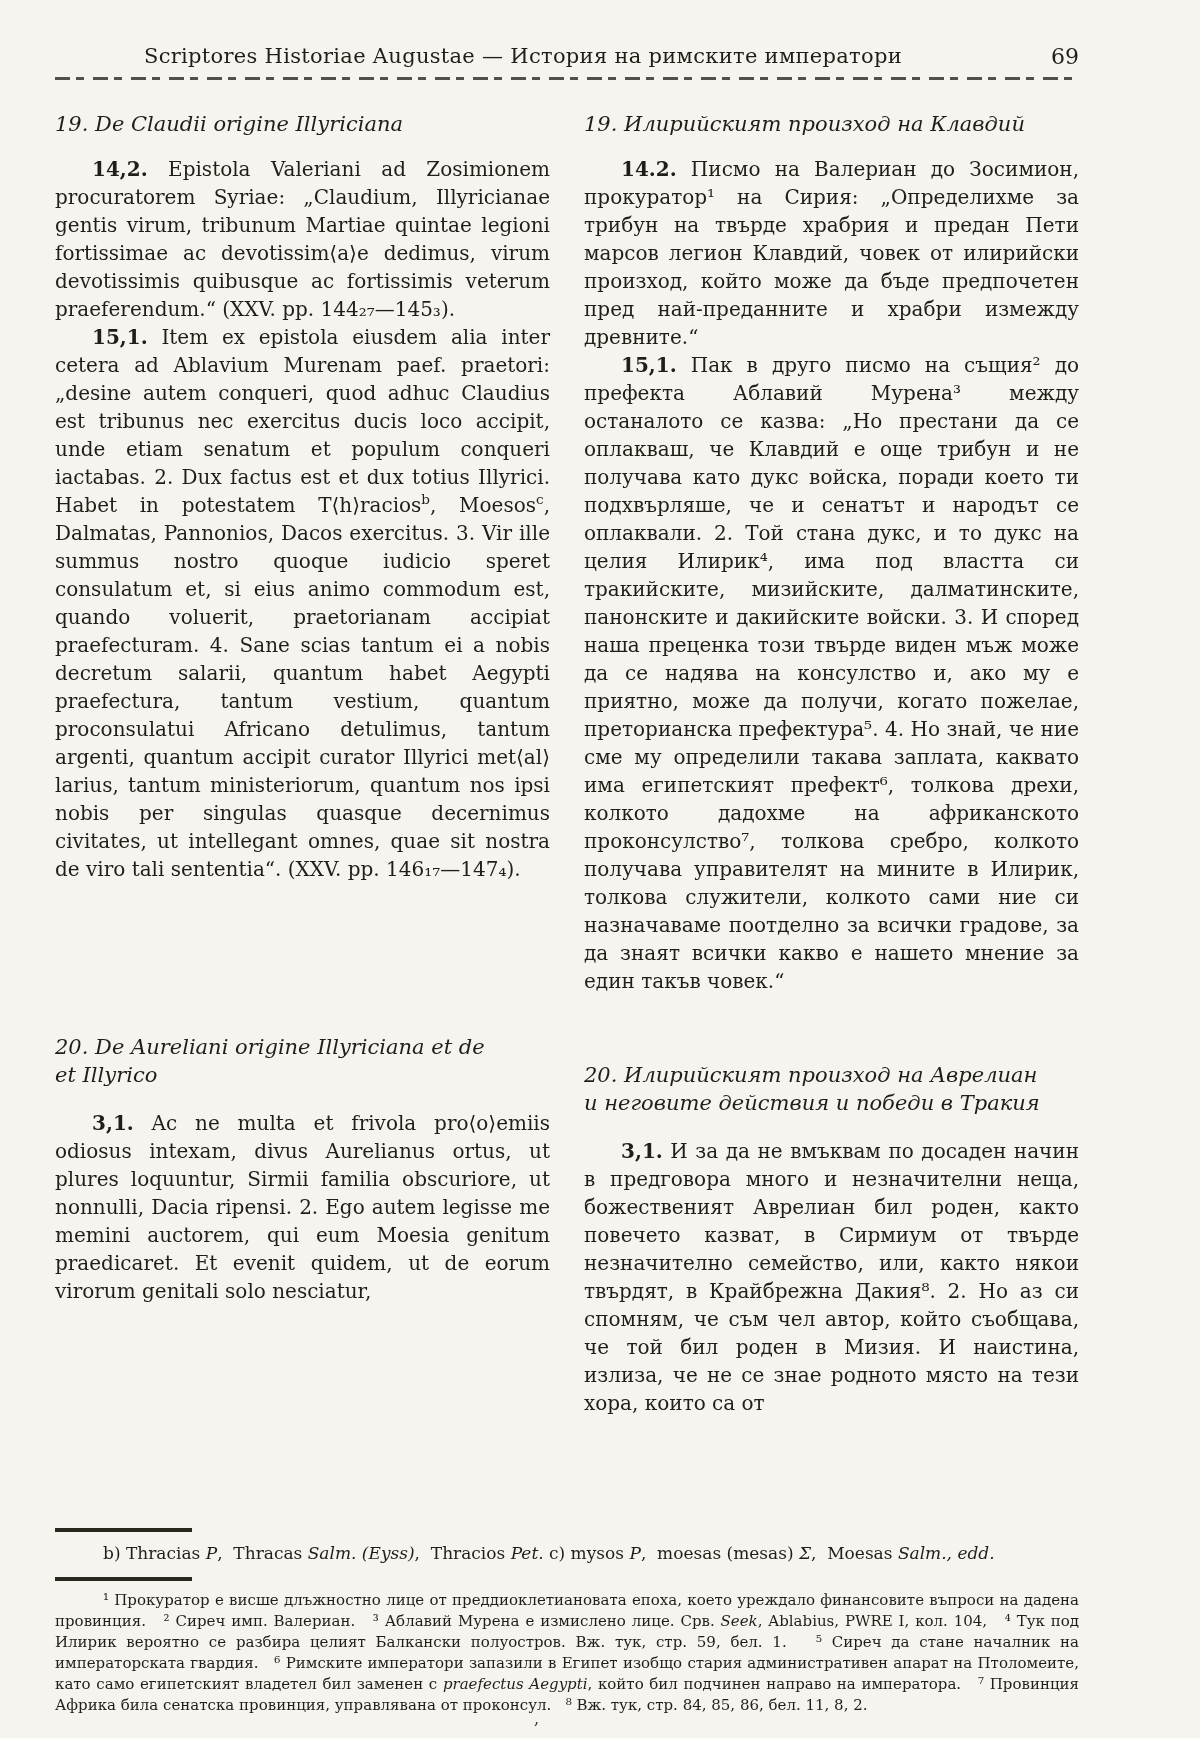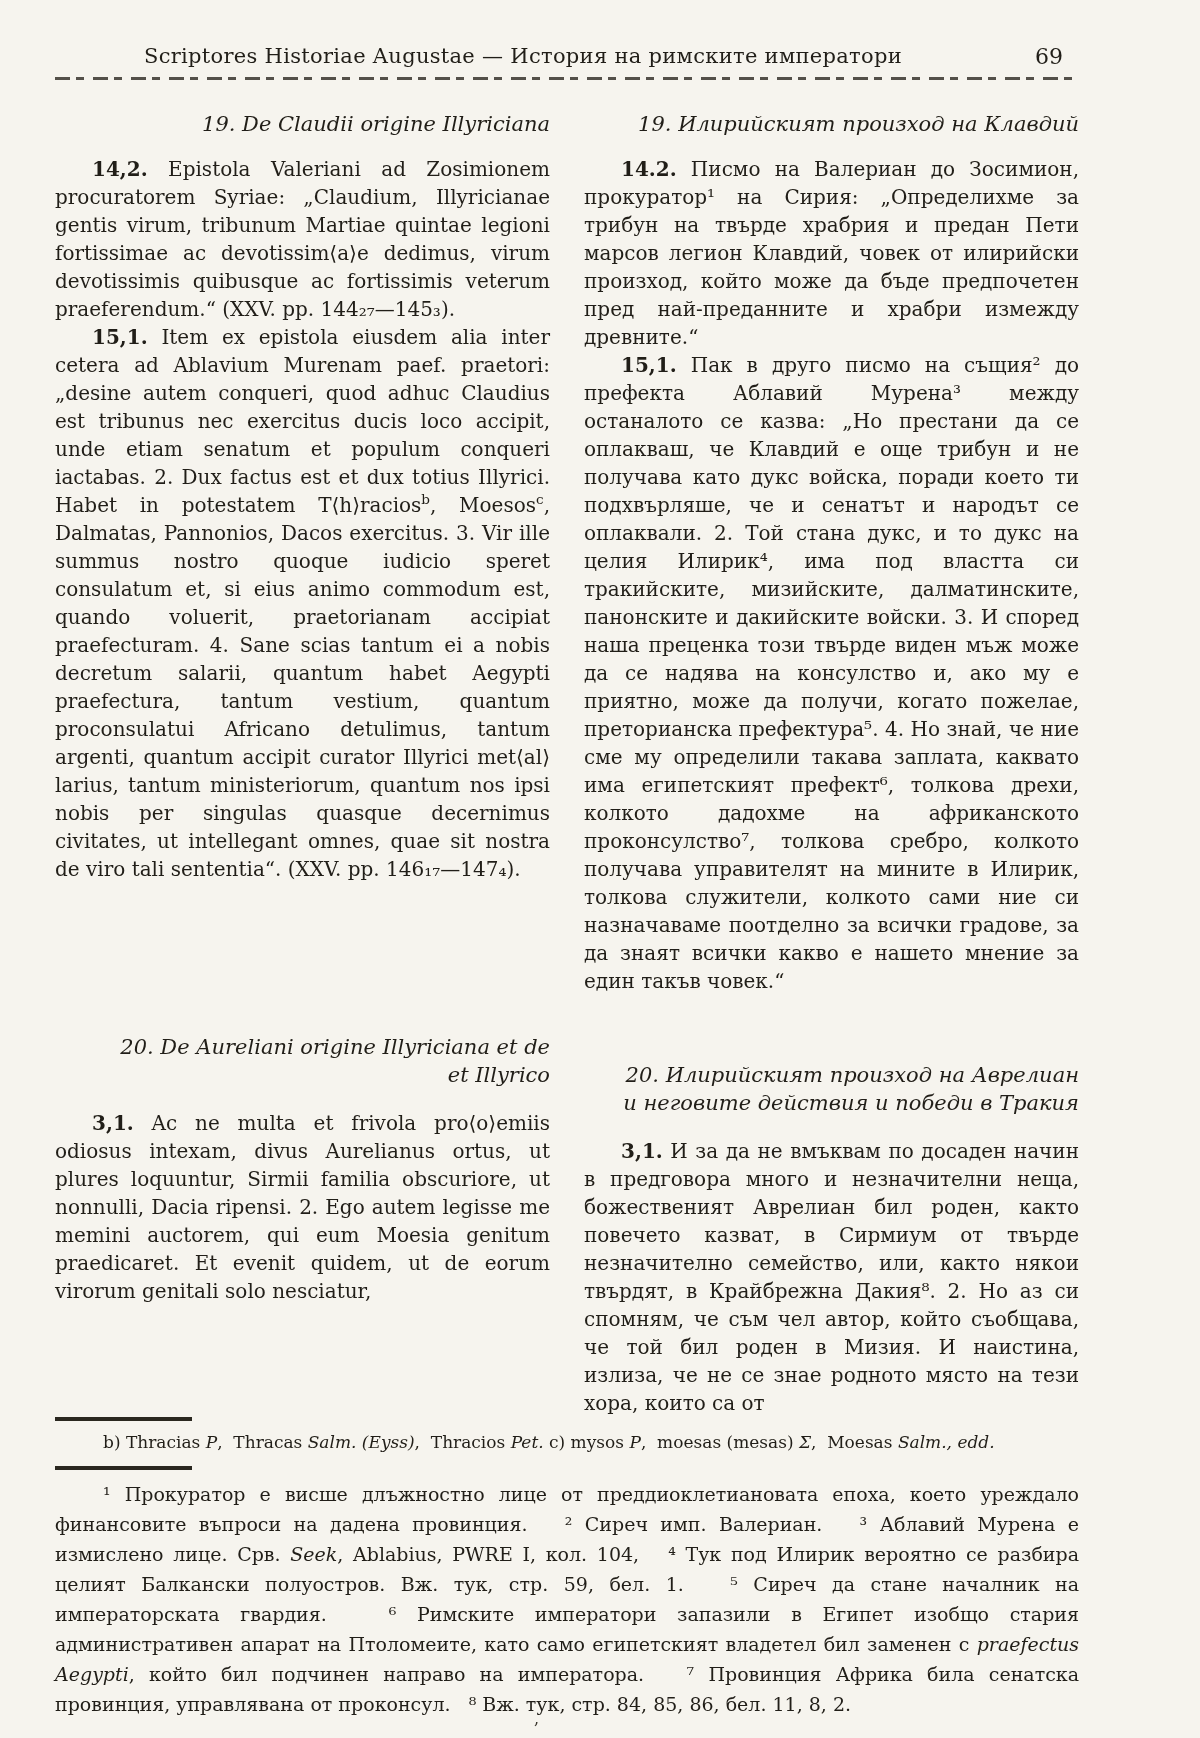--- a/index.html
+++ b/index.html
@@ -13,49 +13,49 @@
     padding:44px 121px 22px 55px;
     font-family:"DejaVu Serif","Liberation Serif",serif;
     display:flex;flex-direction:column;
     overflow:hidden;
   }
   .header-row{position:relative;height:26px;flex:0 0 auto;}
   .running-title{
     display:block;text-align:center;font-size:21px;letter-spacing:.3px;
     transform:translateX(-44px);white-space:nowrap;
   }
-  .page-number{position:absolute;right:16px;top:0;font-size:22px;margin-left:36px;}
+  .page-number{position:absolute;right:0;top:0;font-size:22px;margin-left:36px;}
   .header-rule{
     flex:0 0 auto;margin-top:7px;height:3px;
     background:repeating-linear-gradient(90deg,#37332c 0 15px,transparent 15px 21px,#37332c 21px 29px,transparent 29px 38px);
     opacity:.85;
   }
   .columns{flex:0 0 auto;display:flex;gap:34px;margin-top:30px;}
   .col{width:495px;text-align:justify;font-size:20px;line-height:28px;}
   .sec-heading{
     margin:0 0 17px 0;font-size:21px;font-weight:normal;font-style:italic;
-    text-align:right;line-height:28px;
+    text-align:left;line-height:28px;
   }
   .sec20-latin{margin-top:150px;margin-bottom:20px;}
   .sec20-bg{margin-top:66px;margin-bottom:20px;}
   .hline{display:block;}
   .body-para{margin:0;text-indent:37px;}
   .b{font-weight:bold;}
   .i{font-style:italic;}
   sup{font-size:68%;line-height:0;}
   .page-footer{margin-top:auto;flex:0 0 auto;}
   .rule-short{width:137px;height:4px;background:#2a271f;}
   .rule-a{margin:0 0 9px 0;}
   .rule-b{margin:11px 0 9px 0;}
   .apparatus{
     margin:0;font-size:17px;line-height:25px;
     text-align:justify;text-indent:48px;
   }
   .footnotes{
-    margin:0;font-size:19px;line-height:30px;
+    margin:0;font-size:15px;line-height:21px;
     text-align:justify;text-indent:48px;
   }
   .print-artifact{
     position:absolute;left:534px;bottom:10px;font-size:16px;color:#3a362e;
   }
 </style>
 </head>
 <body>
 
 <div class="page">

